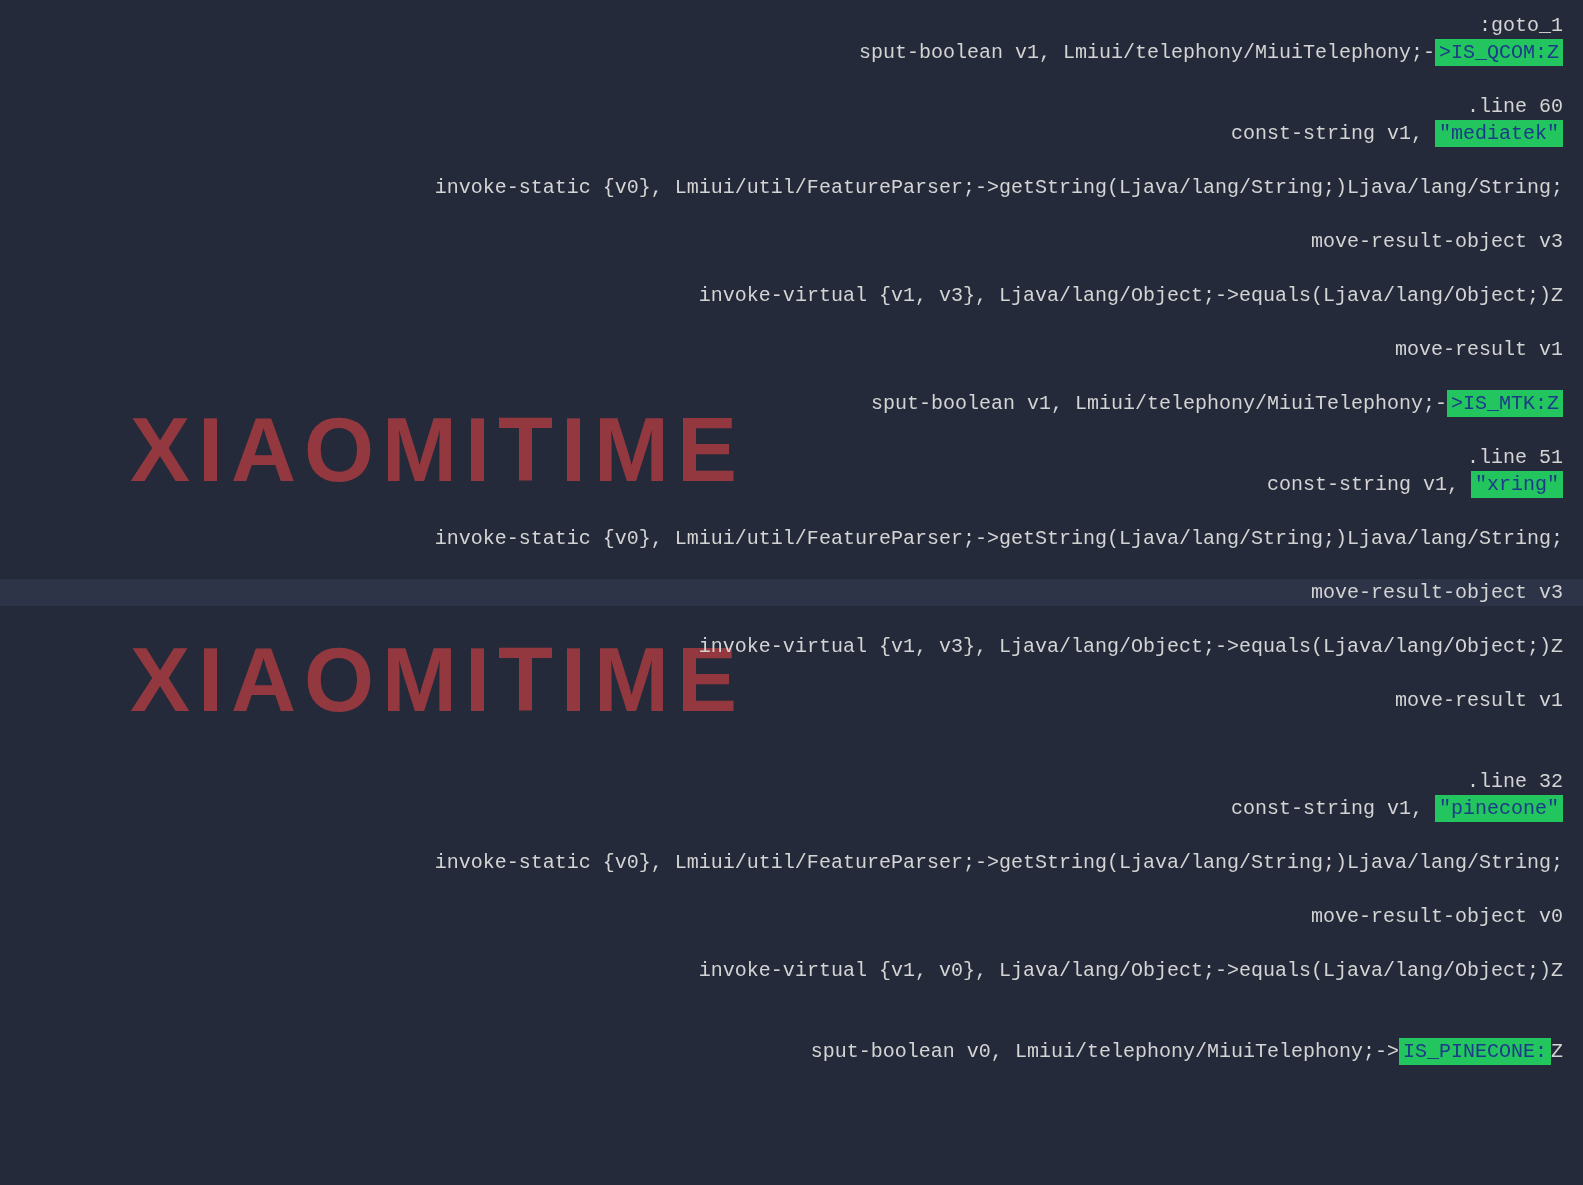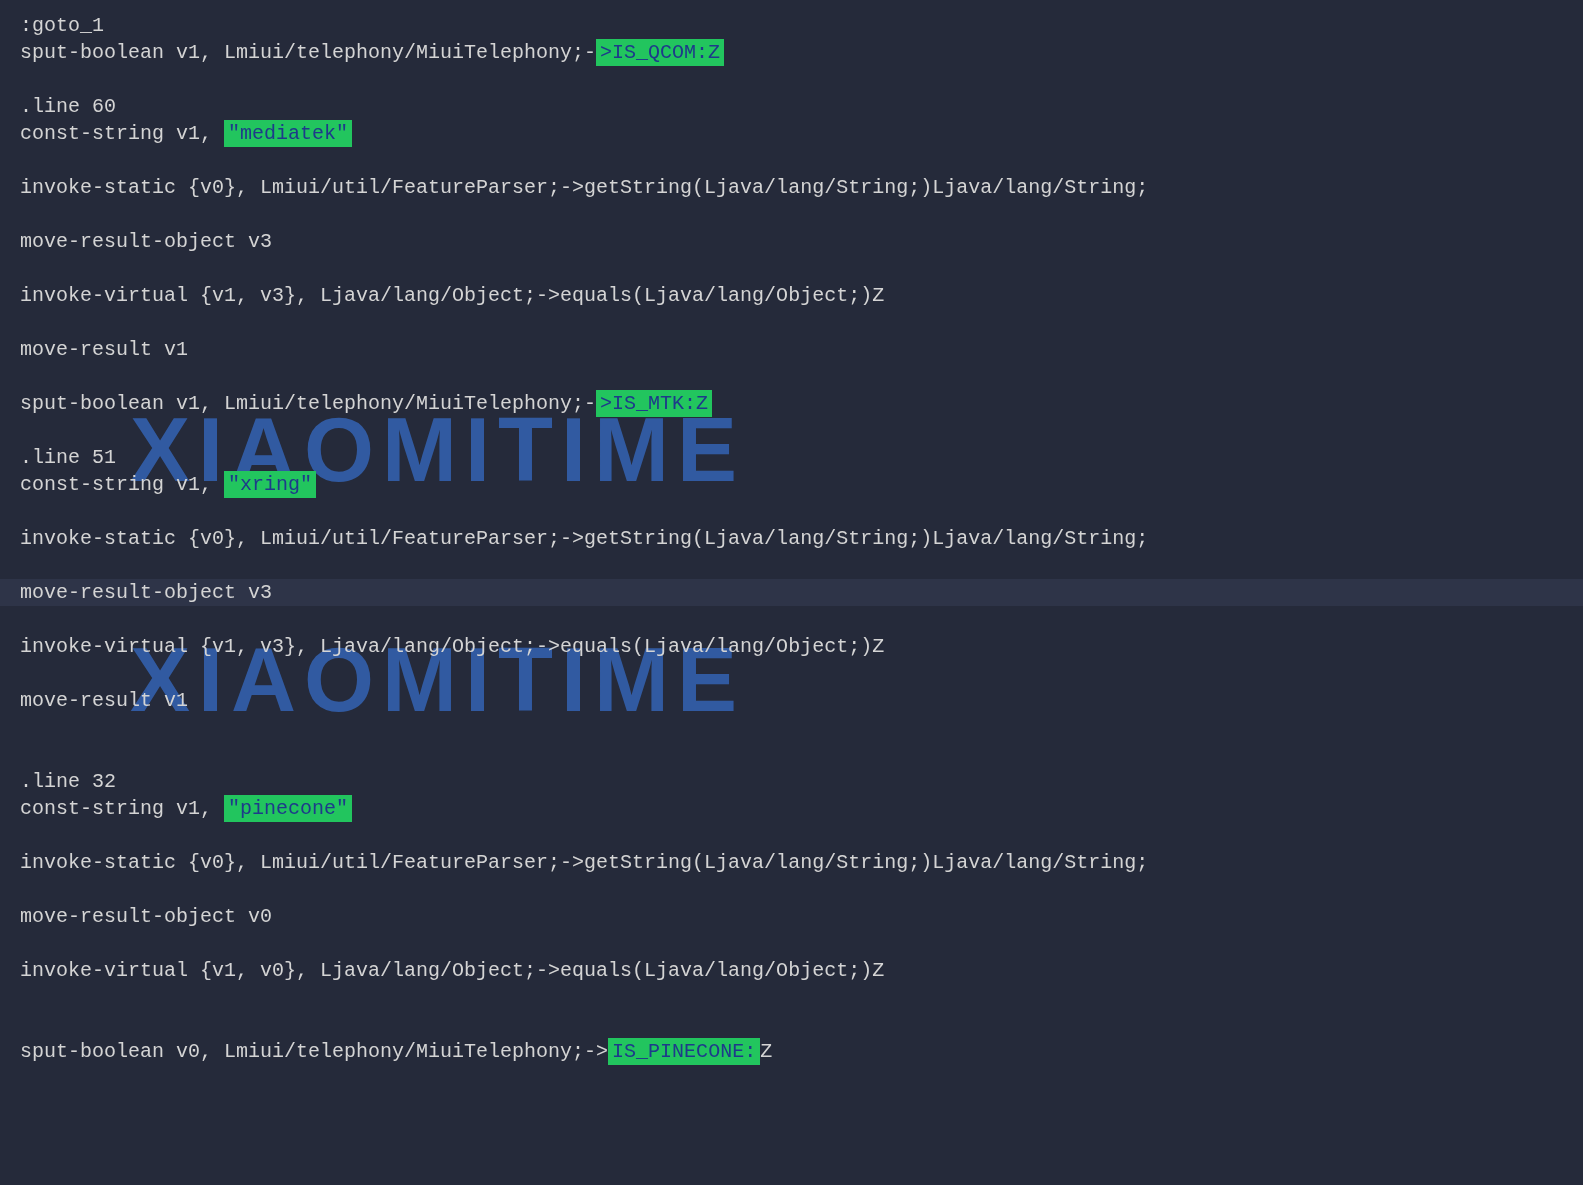--- a/index.html
+++ b/index.html
@@ -32,30 +32,30 @@
   }
   .hl {
     background: #22c55e;
     color: #1e3a8a;
     padding: 2px 4px;
   }
   .watermark {
     position: absolute;
     font-size: 90px;
     font-weight: 800;
-    color: #3b82f6;
+    color: #ef4444;
     letter-spacing: 8px;
     font-family: Arial, sans-serif;
     z-index: 0;
     pointer-events: none;
     opacity: 0.55;
   }
   .wm1 { top: 390px; left: 130px; }
   .wm2 { top: 620px; left: 130px; }
-  .code-content { position: relative; z-index: 1; }
+  .code-content { position: relative; z-index: 1; text-align: right; }
 </style>
 </head>
 <body>
 
 <div class="code-container">
   <div class="watermark wm1">XIAOMITIME</div>
   <div class="watermark wm2">XIAOMITIME</div>
 
   <div class="code-content">
     <div class="code-line"><span>:goto_1</span></div>

